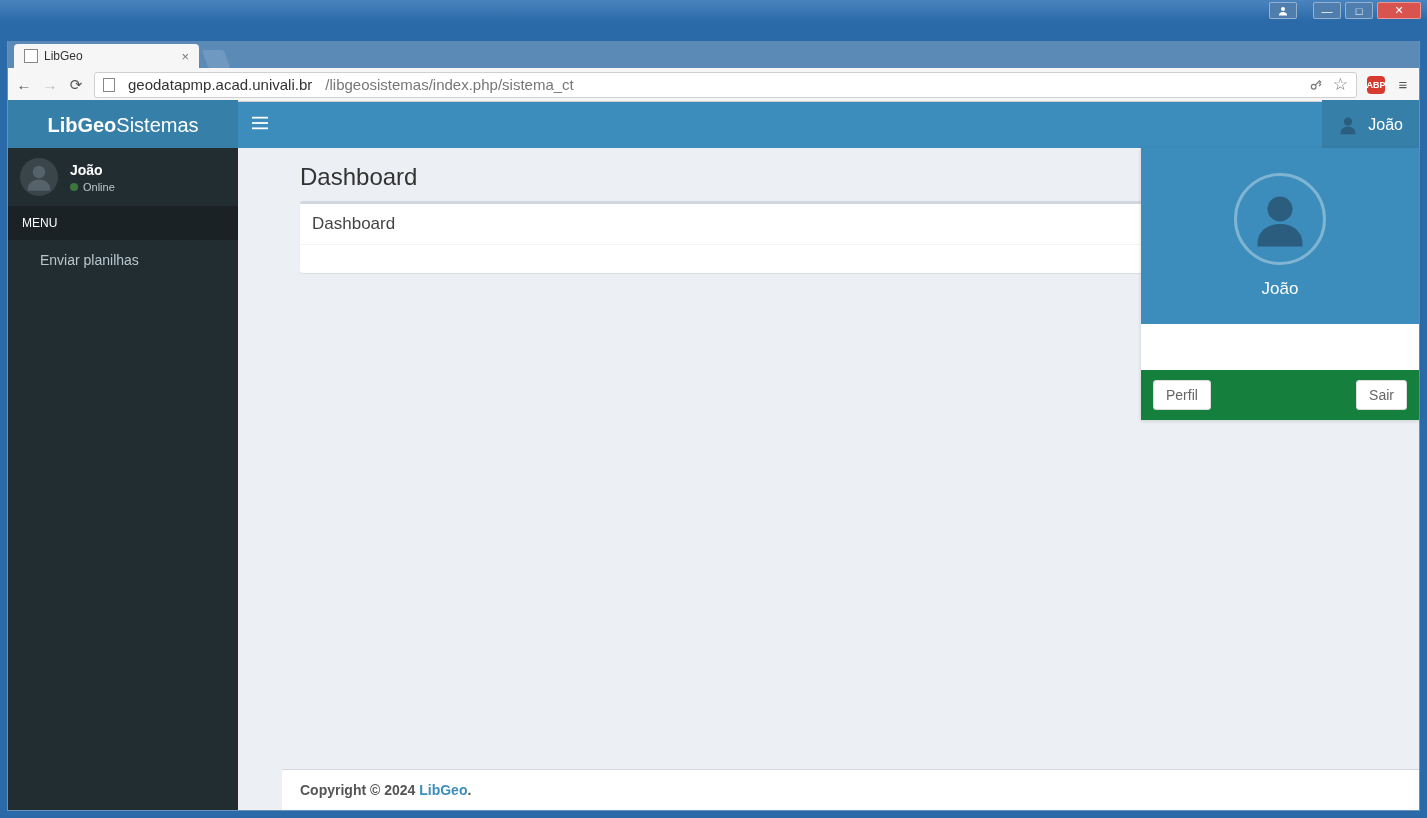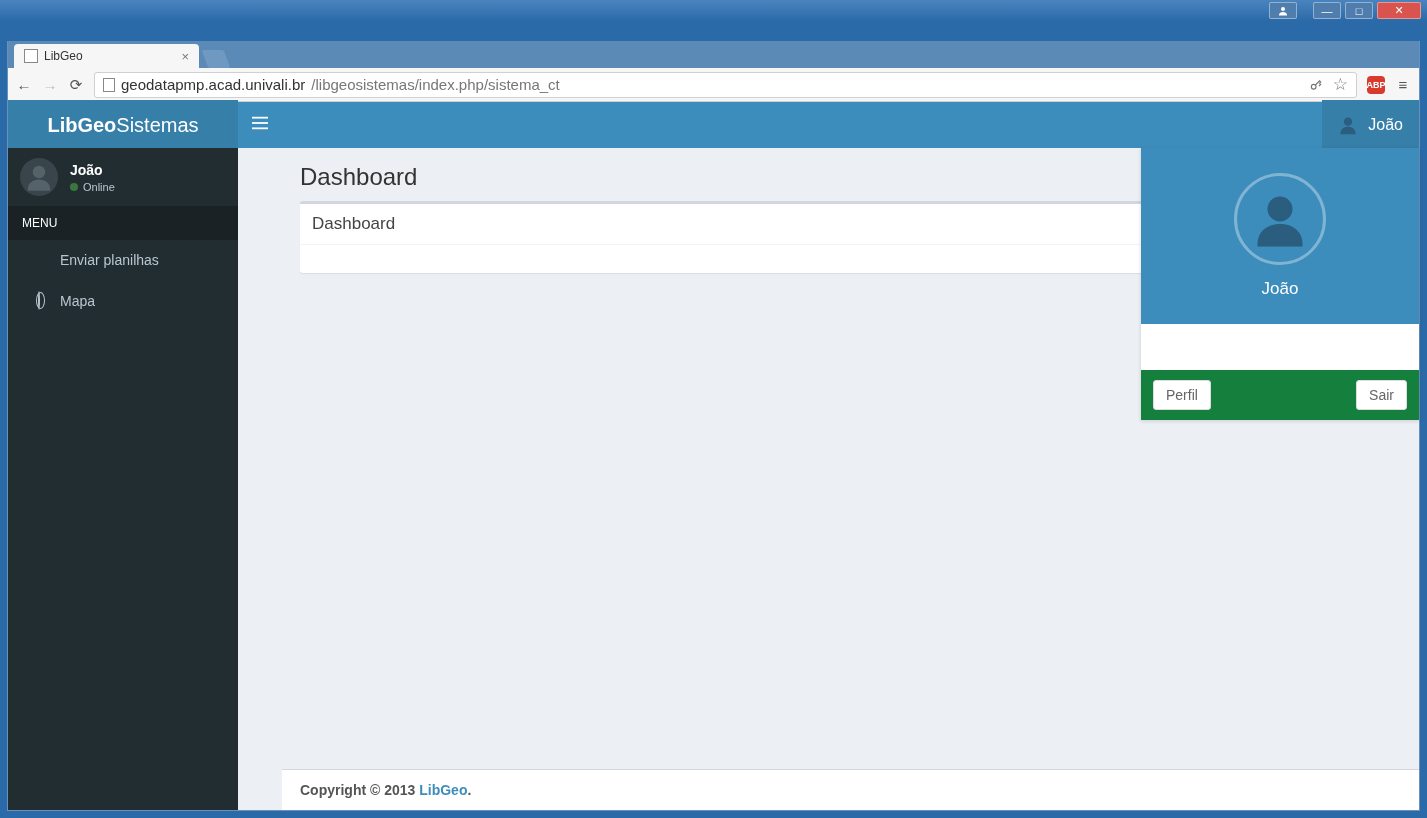--- a/index.html
+++ b/index.html
@@ -20,21 +20,21 @@
 .tab { height:24px; background:#f6f6f6; border-top-left-radius:4px; border-top-right-radius:4px; display:flex; align-items:center; padding:0 10px; gap:6px; width:185px; position:relative; }
 .tab .favicon { width:14px; height:14px; border:1px solid #888; background:#fff; }
 .tab .tab-title { font-size:12px; color:#333; flex:1; overflow:hidden; white-space:nowrap; }
 .tab .close-x { font-size:13px; color:#777; }
 .newtab { width:22px; height:18px; background:#6f99c1; margin-left:6px; transform:skewX(20deg); border-radius:2px; }
 
 
 .omnibar-row { height:34px; background:#f6f6f6; border-bottom:1px solid #d0d0d0; display:flex; align-items:center; padding:0 8px; gap:10px; }
 .nav-icon { width:16px; height:16px; display:flex; align-items:center; justify-content:center; color:#555; font-size:15px; }
 .nav-icon.dim { color:#bcbcbc; }
-.omnibox { flex:1; height:26px; border:1px solid #d0d0d0; border-radius:3px; background:#fff; display:flex; align-items:center; padding:10px 8px; gap:6px; font-size:15px; color:#555; }
+.omnibox { flex:1; height:26px; border:1px solid #d0d0d0; border-radius:3px; background:#fff; display:flex; align-items:center; padding:10px 8px; gap:13px; font-size:15px; color:#555; }
 .omnibox .lockpage { width:12px; height:14px; border:1px solid #888; background:#fff; }
 .omnibox .url-dark { color:#333; }
 .omnibox .url-light { color:#777; }
 .omnibox .right-icons { margin-left:auto; display:flex; gap:10px; align-items:center; }
 .ext-icon { width:18px; height:18px; border-radius:4px; }
 .abp { background:#d73b2f; color:#fff; font-size:9px; font-weight:bold; display:flex; align-items:center; justify-content:center; }
 
 
 .viewport { flex:1; display:flex; flex-direction:column; min-height:0; }
 
@@ -49,21 +49,21 @@
 
 
 .app-body { flex:1; display:flex; min-height:0; position:relative; }
 .sidebar { width:230px; background:#222d32; color:#b8c7ce; font-size:14px; display:flex; flex-direction:column; }
 .user-panel { display:flex; align-items:center; gap:12px; padding:10px 12px 10px 12px; }
 .user-panel .avatar { width:38px; height:38px; border-radius:50%; background:#3a454b; display:flex; align-items:center; justify-content:center; }
 .user-panel .uname { color:#fff; font-weight:600; font-size:14px; }
 .user-panel .status { font-size:11px; color:#b8c7ce; display:flex; align-items:center; gap:5px; margin-top:3px; }
 .dot-online { width:8px; height:8px; border-radius:50%; background:#3c763d; display:inline-block; }
 .menu-header { padding:10px 14px; font-size:12px; color:#ffffff; background:#1a2226; text-transform:uppercase; }
-.menu-item { display:flex; align-items:center; gap:12px; padding:12px 22px; color:#b8c7ce; cursor:pointer; }
+.menu-item { display:flex; align-items:center; gap:12px; padding:12px 2px; color:#b8c7ce; cursor:pointer; }
 .menu-icon { width:18px; text-align:center; font-size:15px; }
 
 .content-wrap { flex:1; background:#ecf0f5; display:flex; flex-direction:column; min-height:0;padding-left:44px; }
 .content-header { padding:15px 18px 10px; }
 .content-header h1 { font-size:24px; font-weight:400; color:#333; }
 .content-body { padding:0 18px 18px; }
 .box { background:#fff; border-top:3px solid #d2d6de; border-radius:3px; box-shadow:0 1px 1px rgba(0,0,0,.08); }
 .box-header { padding:10px 12px; border-bottom:1px solid #f4f4f4; font-size:17px; color:#444; }
 .box-body { min-height:28px; }
 
@@ -178,40 +178,36 @@
                 <span>Online</span>
               </div>
             </div>
           </div>
           <div class="menu-header">MENU</div>
 
           <div class="menu-item">
             <span class="menu-icon"><span class="icon-file"></span></span>
             <span>Enviar planilhas</span>
           </div>
-          <div class="menu-item">
-            <span class="menu-icon"><span class="icon-globe"></span></span>
-            <span>Mapa</span>
-          </div>
         </aside>
 
         <main class="content-wrap">
           <div class="content-header">
             <h1>Dashboard</h1>
           </div>
           <div class="content-body">
             <div class="box">
               <div class="box-header">Dashboard</div>
               <div class="box-body"></div>
             </div>
           </div>
           <div style="flex:1"></div>
           <div class="footer">
             <strong>
-              <span>Copyright © 2013 </span><a href="#">LibGeo</a><span>.</span>
+              <span>Copyright © 2024 </span><a href="#">LibGeo</a><span>.</span>
             </strong>
           </div>
         </main>
 
         <div class="user-dropdown">
           <div class="ud-header">
             <div class="ud-avatar-ring">
               <svg width="60" height="60" viewBox="0 0 24 24" fill="#2b5d7e">
                   <circle cx="12" cy="8" r="5"></circle>
                   <path d="M3 22c0-5 4-8 9-8s9 3 9 8v1H3z"></path>

